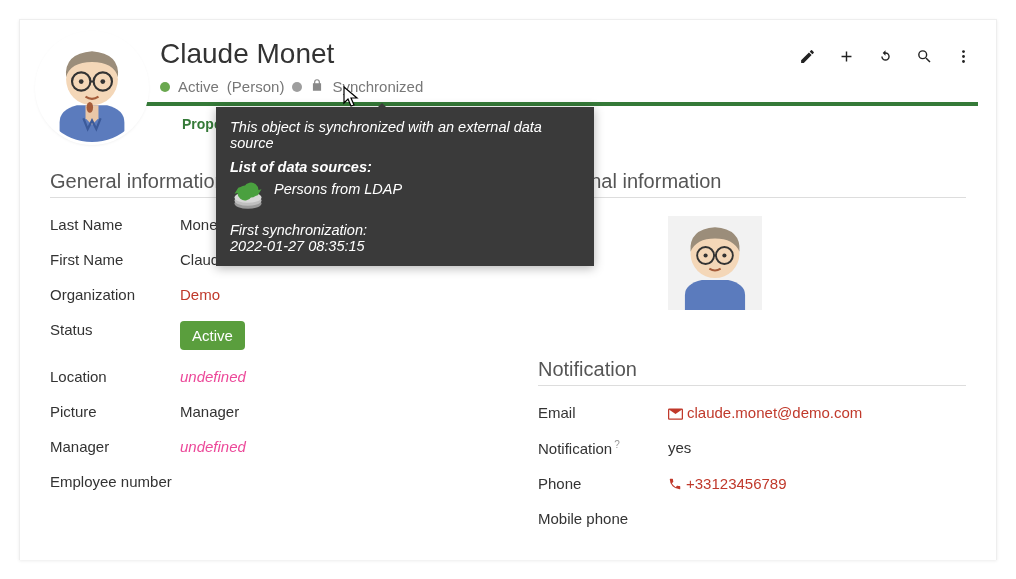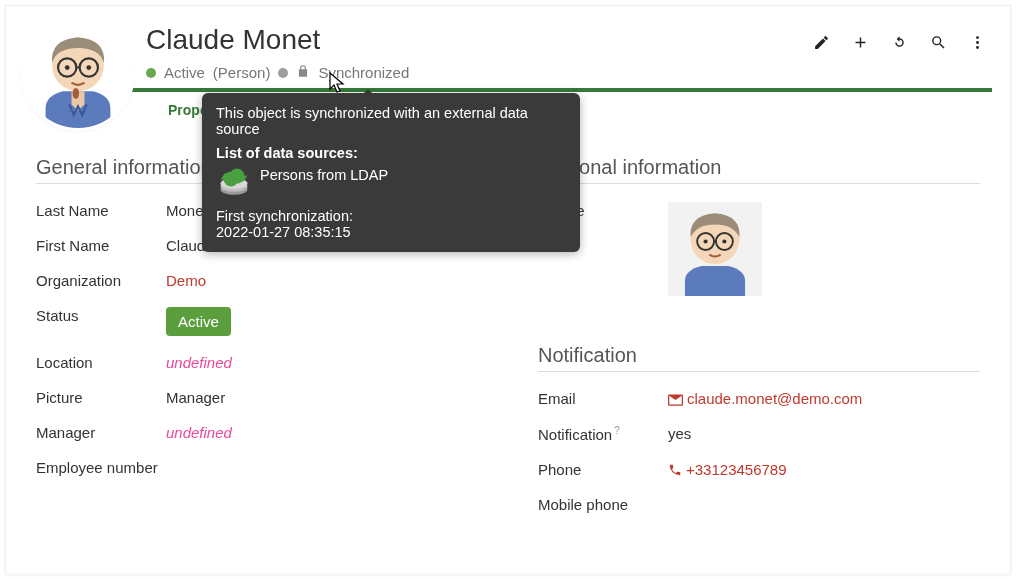--- a/index.html
+++ b/index.html
@@ -1,16 +1,16 @@
 <!DOCTYPE html>
 <html><head>
 <meta charset="utf-8">
 <style>
   html,body{margin:0;padding:0;font-family:Arial,Helvetica,sans-serif;background:#fff;color:#333;}
-  .frame{width:1016px;height:579px;box-sizing:border-box;padding:5px;position:relative;}
+  .frame{width:1016px;height:579px;box-sizing:border-box;padding:19px;position:relative;}
   .card{width:100%;height:100%;box-sizing:border-box;border:1px solid #eee;border-bottom:none;box-shadow:0 1px 3px rgba(0,0,0,.08);position:relative;}
 
   
   .header{display:flex;align-items:flex-start;padding:14px 18px 0 18px;position:relative;}
   .avatar-lg{width:108px;height:108px;border-radius:50%;background:#fff;box-shadow:0 0 0 3px #fff,0 1px 4px rgba(0,0,0,.25);position:relative;z-index:3;overflow:hidden;}
   .avatar-lg svg{width:100%;height:100%;}
   .title-block{margin-left:14px;margin-top:4px;flex:1;}
   .title{font-size:28px;font-weight:500;color:#333;margin:0;}
   .subtitle{margin-top:8px;color:#777;font-size:15px;display:flex;align-items:center;gap:8px;}
   .dot{width:10px;height:10px;border-radius:50%;display:inline-block;}
@@ -39,21 +39,21 @@
   .value.undefined{font-style:italic;color:#ec4899;}
   .value.link{color:#C0392B;text-align:center;}
   .value.link svg{fill:#C0392B;vertical-align:-2px;margin-right:4px;}
   .badge{display:inline-block;background:#5a9e3d;color:#fff;border-radius:4px;padding:6px 12px;font-size:15px;}
   .sup{font-size:10px;color:#999;vertical-align:super;margin-left:2px;}
 
   .pic{width:94px;height:94px;background:#f2f2f2;display:flex;align-items:center;justify-content:center;overflow:hidden;}
   .pic svg{width:100%;height:100%;}
 
   
-  .tooltip{position:absolute;left:196px;top:87px;width:350px;background:#3a3a3a;color:#fff;border-radius:6px;padding:12px 14px 12px 14px;font-size:14.5px;box-shadow:0 2px 10px rgba(0,0,0,.3);z-index:10;}
+  .tooltip{position:absolute;left:196px;top:87px;width:350px;background:#3a3a3a;color:#fff;border-radius:0;padding:12px 14px 12px 14px;font-size:14.5px;box-shadow:0 2px 10px rgba(0,0,0,.3);z-index:10;font-style:italic;}
   .tooltip::before{content:'';position:absolute;top:-10px;left:160px;border:6px solid transparent;border-bottom-color:#3a3a3a;}
   .tooltip strong{font-weight:700;}
   .ds-row{display:flex;align-items:flex-start;gap:8px;margin:6px 0 8px 0;}
   .ds-row svg{width:36px;height:30px;}
 
   
   .cursor{position:absolute;left:323px;top:66px;z-index:11;pointer-events:none;}
 </style>
 </head>
 <body>

